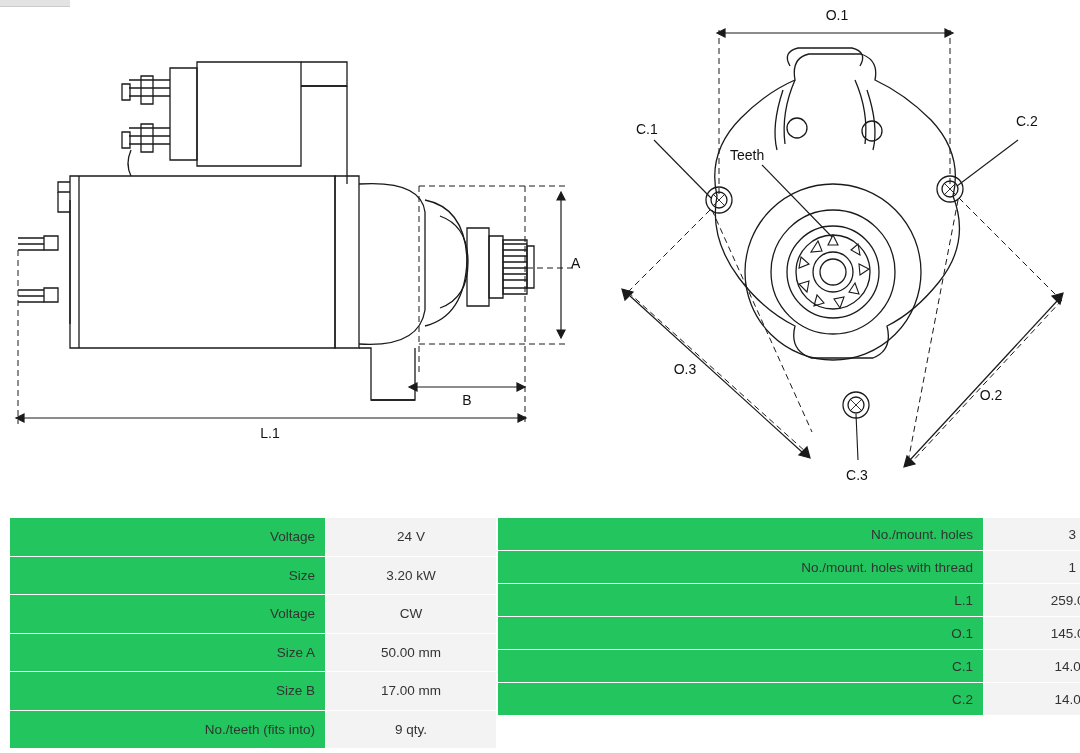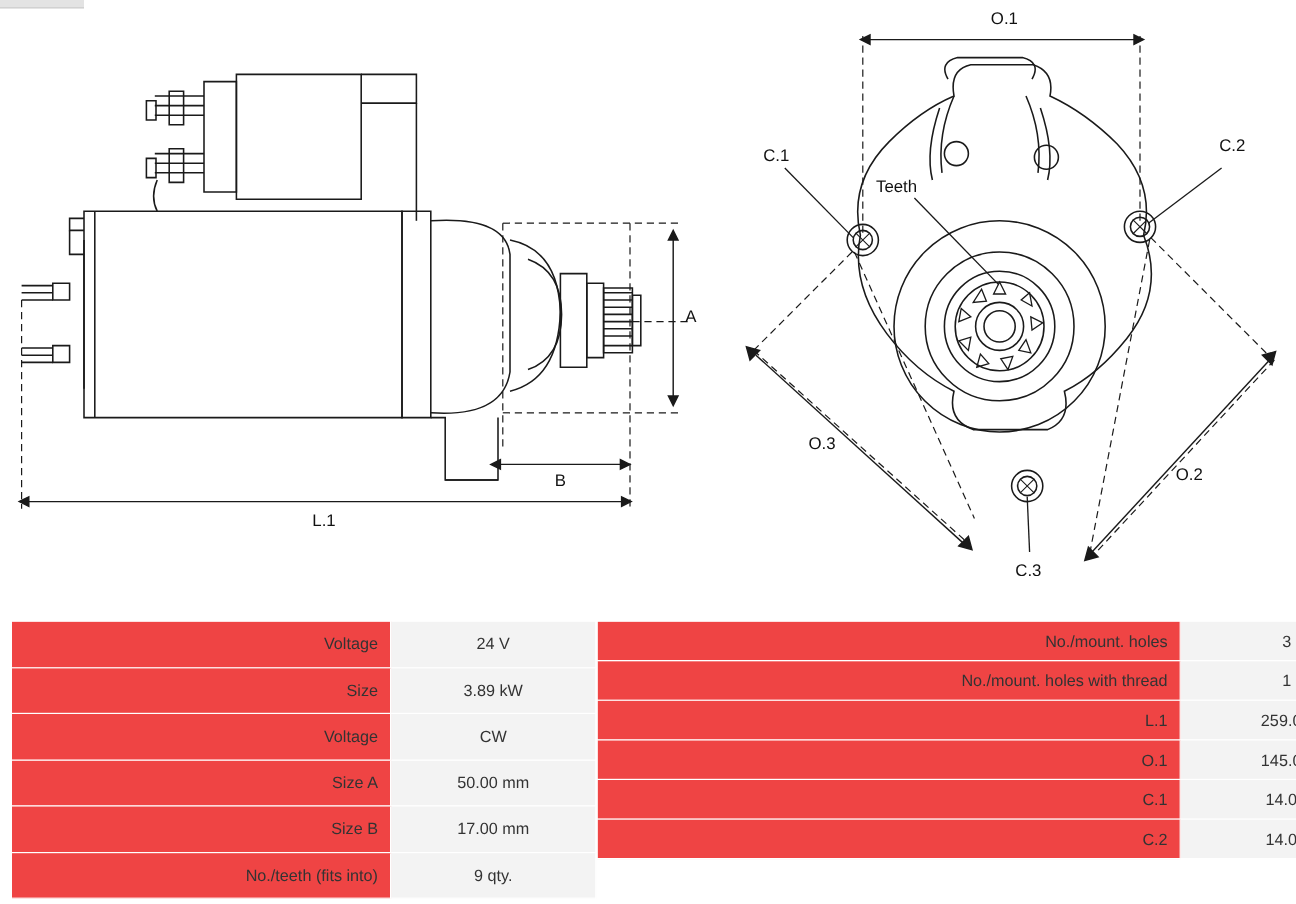--- a/index.html
+++ b/index.html
@@ -64,21 +64,21 @@
   table.spec-table.left { width: 446px; }
   table.spec-table.right { width: 616px; }
   table.spec-table td {
     border: 1px solid #ffffff;
     height: 32px;
     font-size: 13.5px;
     padding: 0 10px;
     vertical-align: middle;
   }
   td.label {
-    background: #ef4444;
+    background: #22c55e;
     text-align: right;
     color: #333333;
   }
   td.value {
     background: #f3f3f3;
     text-align: center;
     color: #333333;
   }
   td.empty {
     background: #ffffff;
@@ -294,21 +294,21 @@
   <div class="specs">
 
     <table class="spec-table left">
       <tbody>
         <tr>
           <td class="label">Voltage</td>
           <td class="value">24 V</td>
         </tr>
         <tr>
           <td class="label">Size</td>
-          <td class="value">3.89 kW</td>
+          <td class="value">3.20 kW</td>
         </tr>
         <tr>
           <td class="label">Voltage</td>
           <td class="value">CW</td>
         </tr>
         <tr>
           <td class="label">Size A</td>
           <td class="value">50.00 mm</td>
         </tr>
         <tr>

